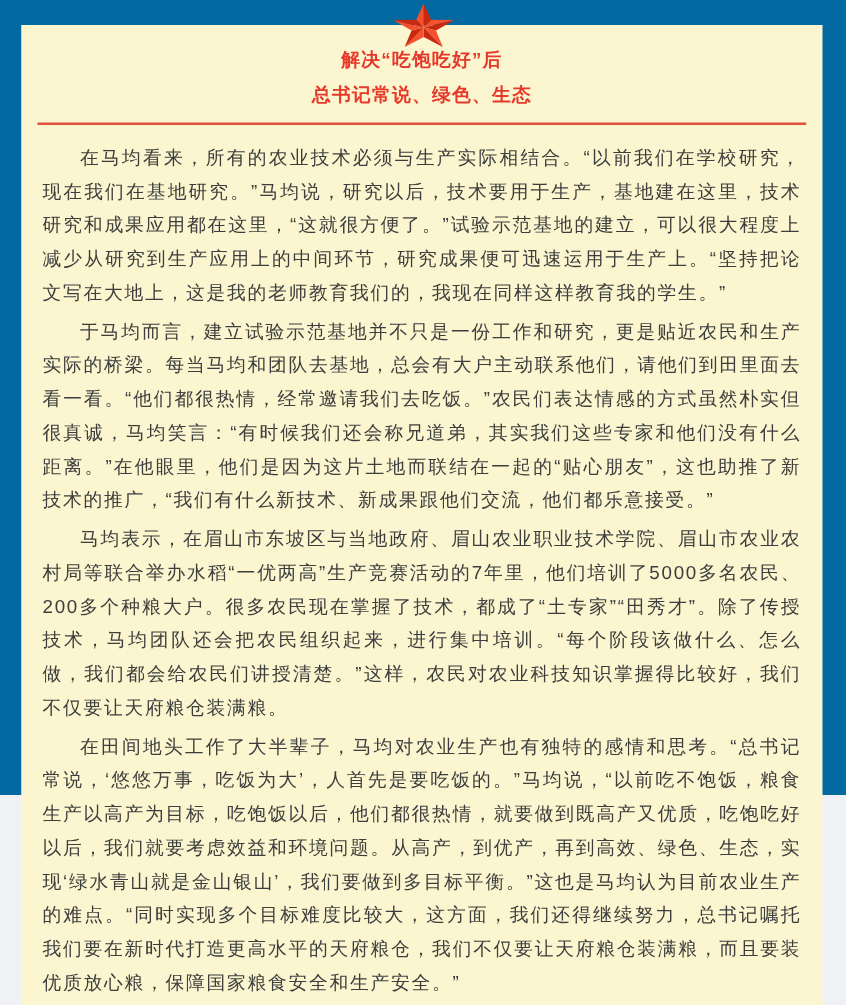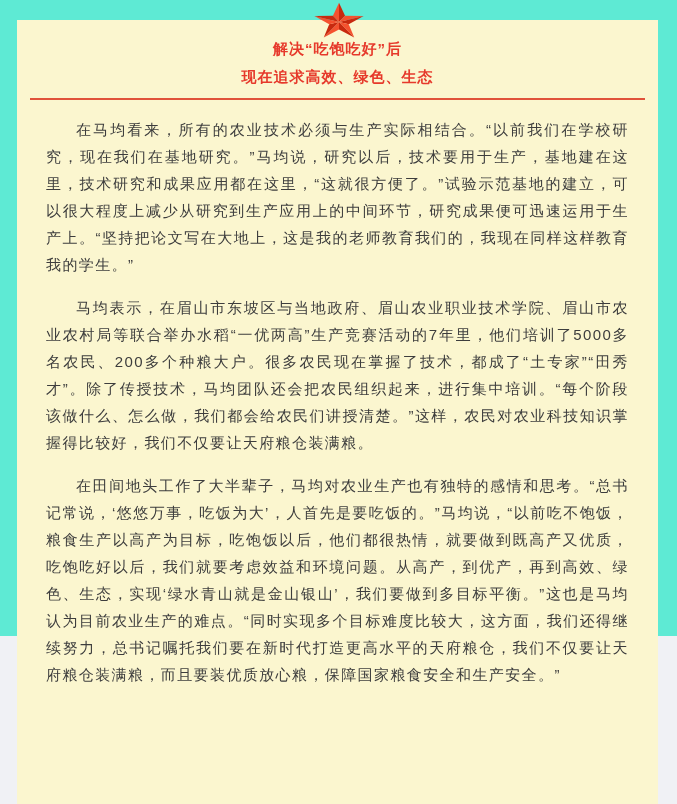--- a/index.html
+++ b/index.html
@@ -8,21 +8,21 @@
     width: 677px;
     height: 804px;
     overflow: hidden;
     background: #f0f1f5;
     font-family: "Liberation Sans", "DejaVu Sans", sans-serif;
   }
   .page {
     position: relative;
     width: 677px;
     height: 636px;
-    background: #5eead4;
+    background: #0369a1;
   }
   .card {
     position: absolute;
     left: 17px;
     top: 20px;
     width: 641px;
     height: 784px;
     background: #fbf6cf;
     box-sizing: border-box;
   }
@@ -60,21 +60,21 @@
     height: 2px;
     background: #e0523a;
     margin: 13px 13px 0 13px;
     border: none;
   }
   .article {
     margin-top: 13px;
     padding: 0 13px;
   }
   .article p {
-    margin: 16px;
+    margin: 4px;
     color: #3d3d3d;
     font-size: 15px;
     line-height: 27px;
     letter-spacing: 1.4px;
     text-align: justify;
     text-indent: 2em;
   }
 </style>
 </head>
 <body>
@@ -92,23 +92,24 @@
       <polygon points="78.2,88.8 50,69 50,50" fill="#c8290f"></polygon>
       <polygon points="21.8,88.8 50,69 50,50" fill="#f5512f"></polygon>
       <polygon points="21.8,88.8 31.9,55.9 50,50" fill="#c8290f"></polygon>
       <polygon points="4.4,35.2 31.9,55.9 50,50" fill="#f5512f"></polygon>
       <polygon points="4.4,35.2 38.8,34.6 50,50" fill="#c8290f"></polygon>
     </svg>
   </div>
 
   <div class="card">
     <h2 class="headline">解决“吃饱吃好”后</h2>
-    <h2 class="headline2">现在追求高效、绿色、生态</h2>
+    <h2 class="headline2">总书记常说、绿色、生态</h2>
     <div class="divider"></div>
 
     <div class="article">
       <p>在马均看来，所有的农业技术必须与生产实际相结合。“以前我们在学校研究，现在我们在基地研究。”马均说，研究以后，技术要用于生产，基地建在这里，技术研究和成果应用都在这里，“这就很方便了。”试验示范基地的建立，可以很大程度上减少从研究到生产应用上的中间环节，研究成果便可迅速运用于生产上。“坚持把论文写在大地上，这是我的老师教育我们的，我现在同样这样教育我的学生。”</p>
+      <p>于马均而言，建立试验示范基地并不只是一份工作和研究，更是贴近农民和生产实际的桥梁。每当马均和团队去基地，总会有大户主动联系他们，请他们到田里面去看一看。“他们都很热情，经常邀请我们去吃饭。”农民们表达情感的方式虽然朴实但很真诚，马均笑言：“有时候我们还会称兄道弟，其实我们这些专家和他们没有什么距离。”在他眼里，他们是因为这片土地而联结在一起的“贴心朋友”，这也助推了新技术的推广，“我们有什么新技术、新成果跟他们交流，他们都乐意接受。”</p>
       <p>马均表示，在眉山市东坡区与当地政府、眉山农业职业技术学院、眉山市农业农村局等联合举办水稻“一优两高”生产竞赛活动的7年里，他们培训了5000多名农民、200多个种粮大户。很多农民现在掌握了技术，都成了“土专家”“田秀才”。除了传授技术，马均团队还会把农民组织起来，进行集中培训。“每个阶段该做什么、怎么做，我们都会给农民们讲授清楚。”这样，农民对农业科技知识掌握得比较好，我们不仅要让天府粮仓装满粮。</p>
       <p>在田间地头工作了大半辈子，马均对农业生产也有独特的感情和思考。“总书记常说，‘悠悠万事，吃饭为大’，人首先是要吃饭的。”马均说，“以前吃不饱饭，粮食生产以高产为目标，吃饱饭以后，他们都很热情，就要做到既高产又优质，吃饱吃好以后，我们就要考虑效益和环境问题。从高产，到优产，再到高效、绿色、生态，实现‘绿水青山就是金山银山’，我们要做到多目标平衡。”这也是马均认为目前农业生产的难点。“同时实现多个目标难度比较大，这方面，我们还得继续努力，总书记嘱托我们要在新时代打造更高水平的天府粮仓，我们不仅要让天府粮仓装满粮，而且要装优质放心粮，保障国家粮食安全和生产安全。”</p>
     </div>
   </div>
 
 </div>
 
 </body></html>

